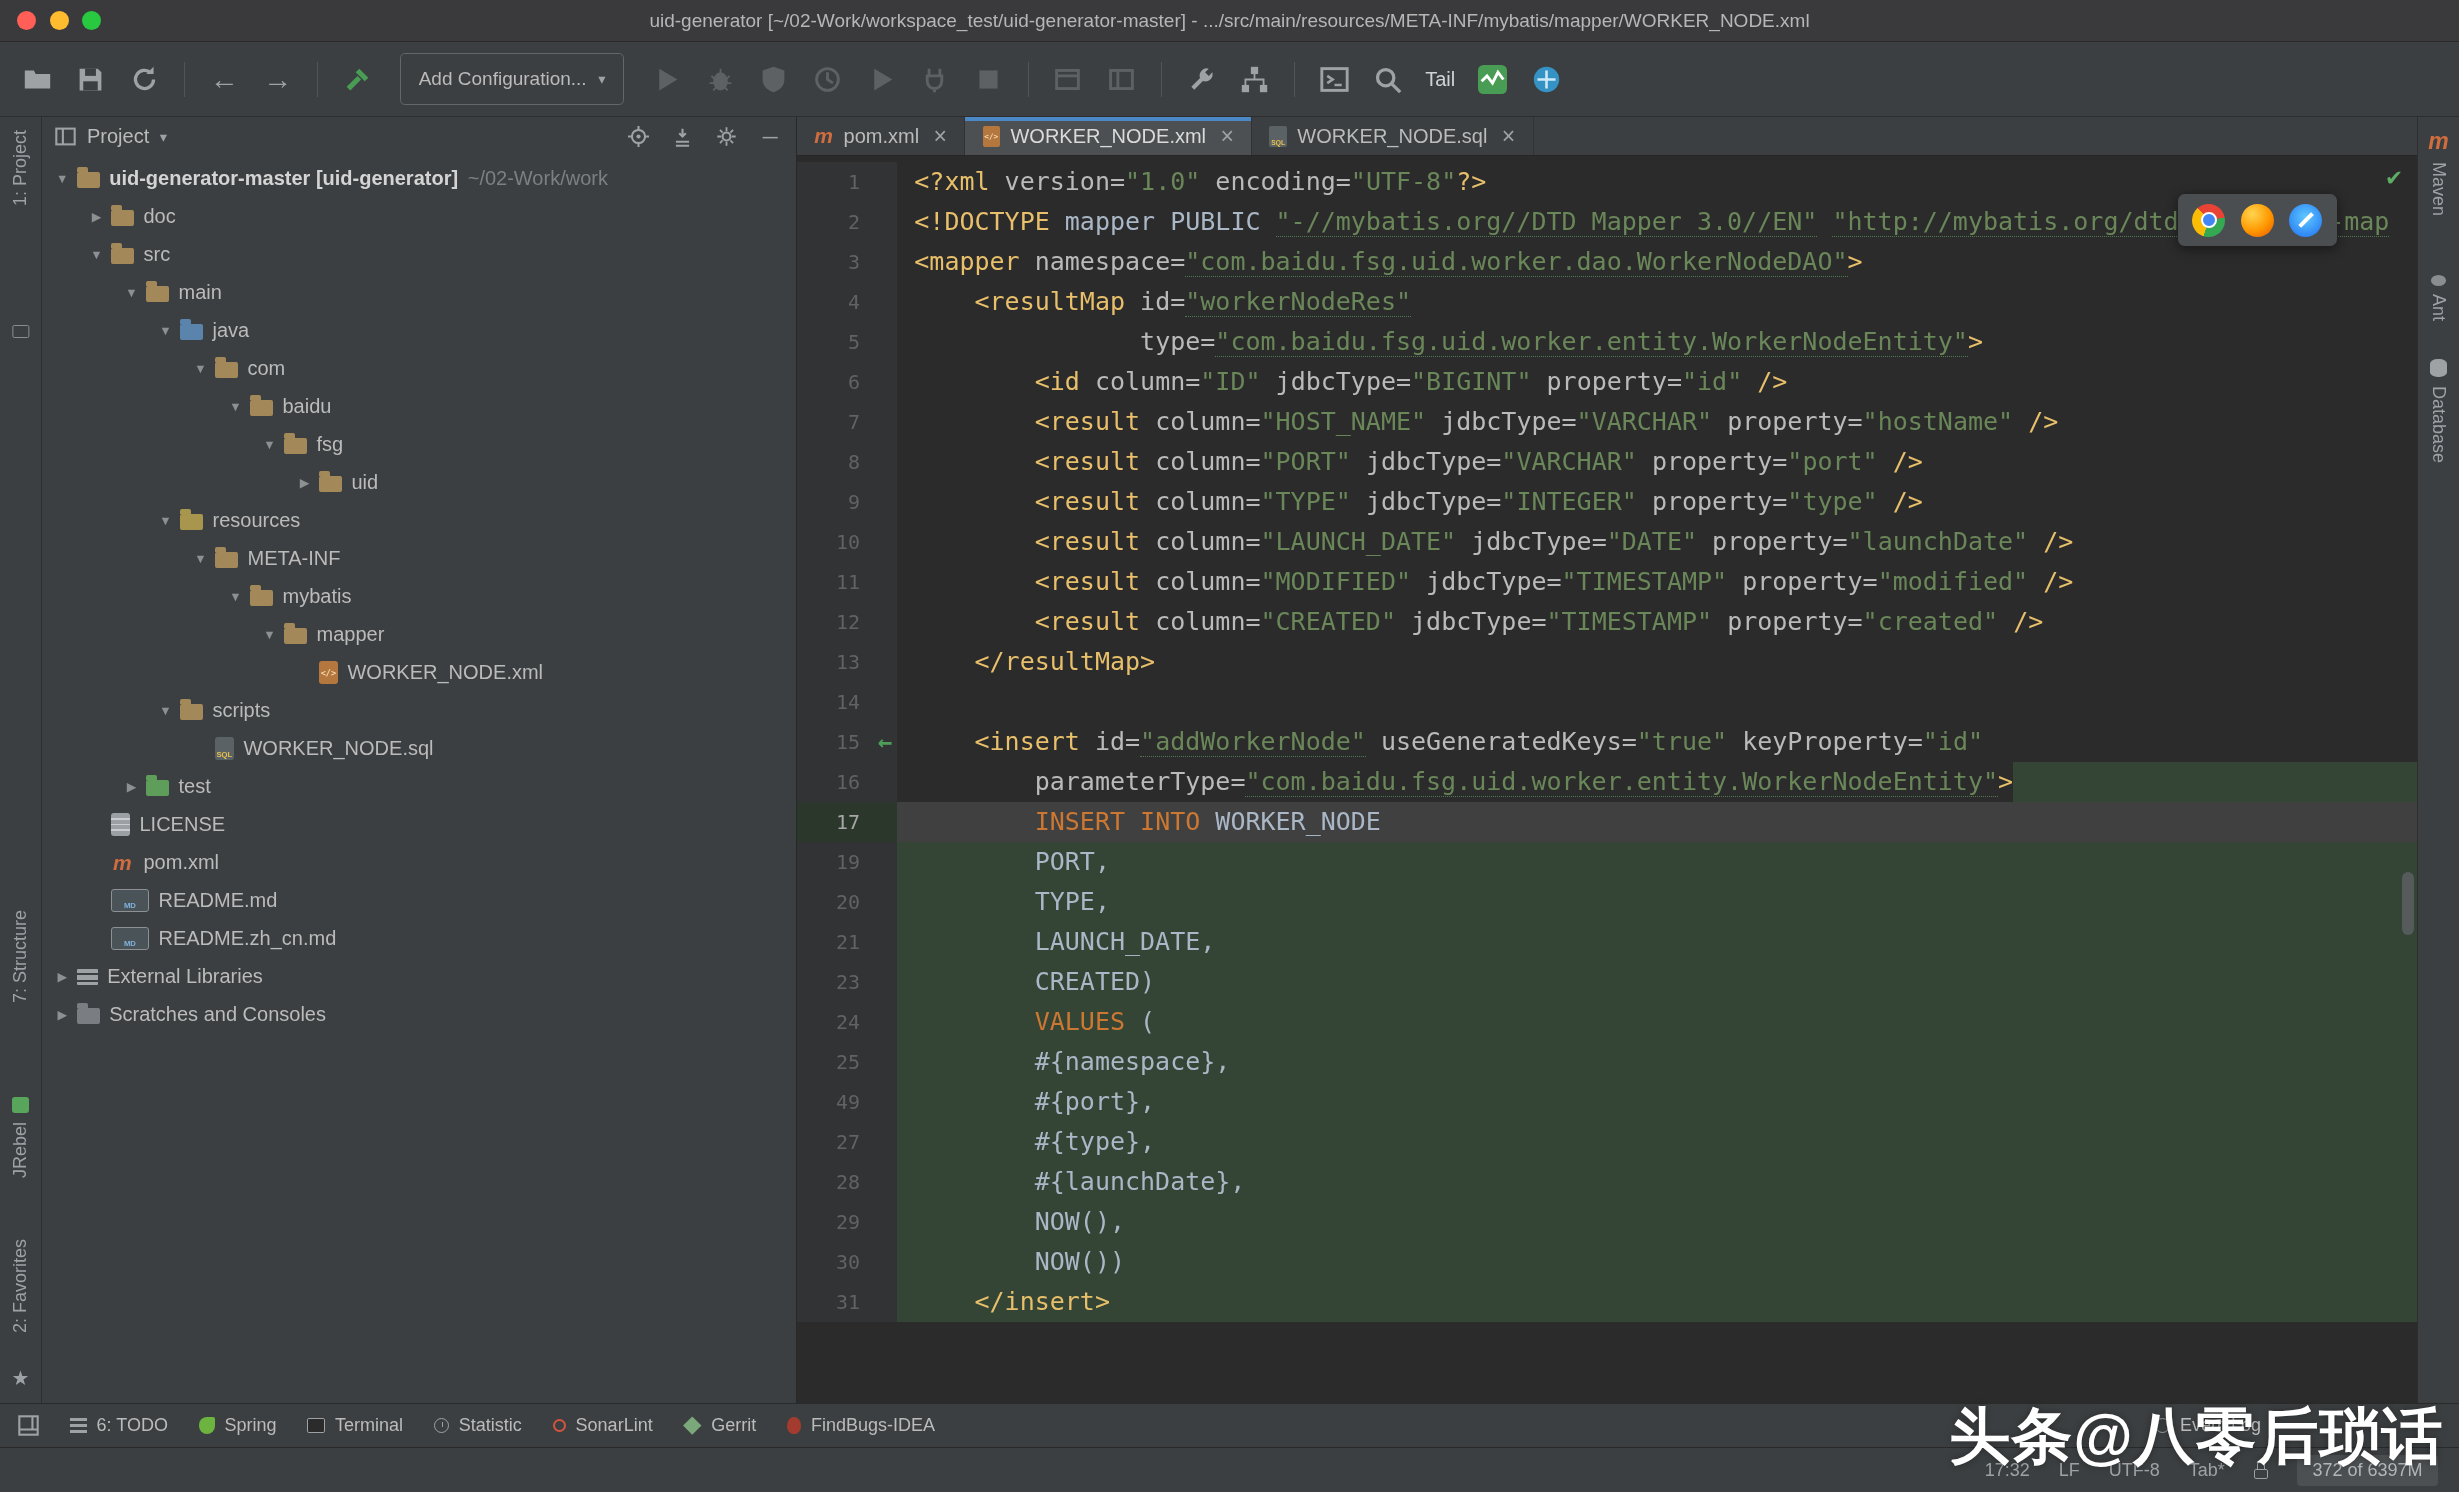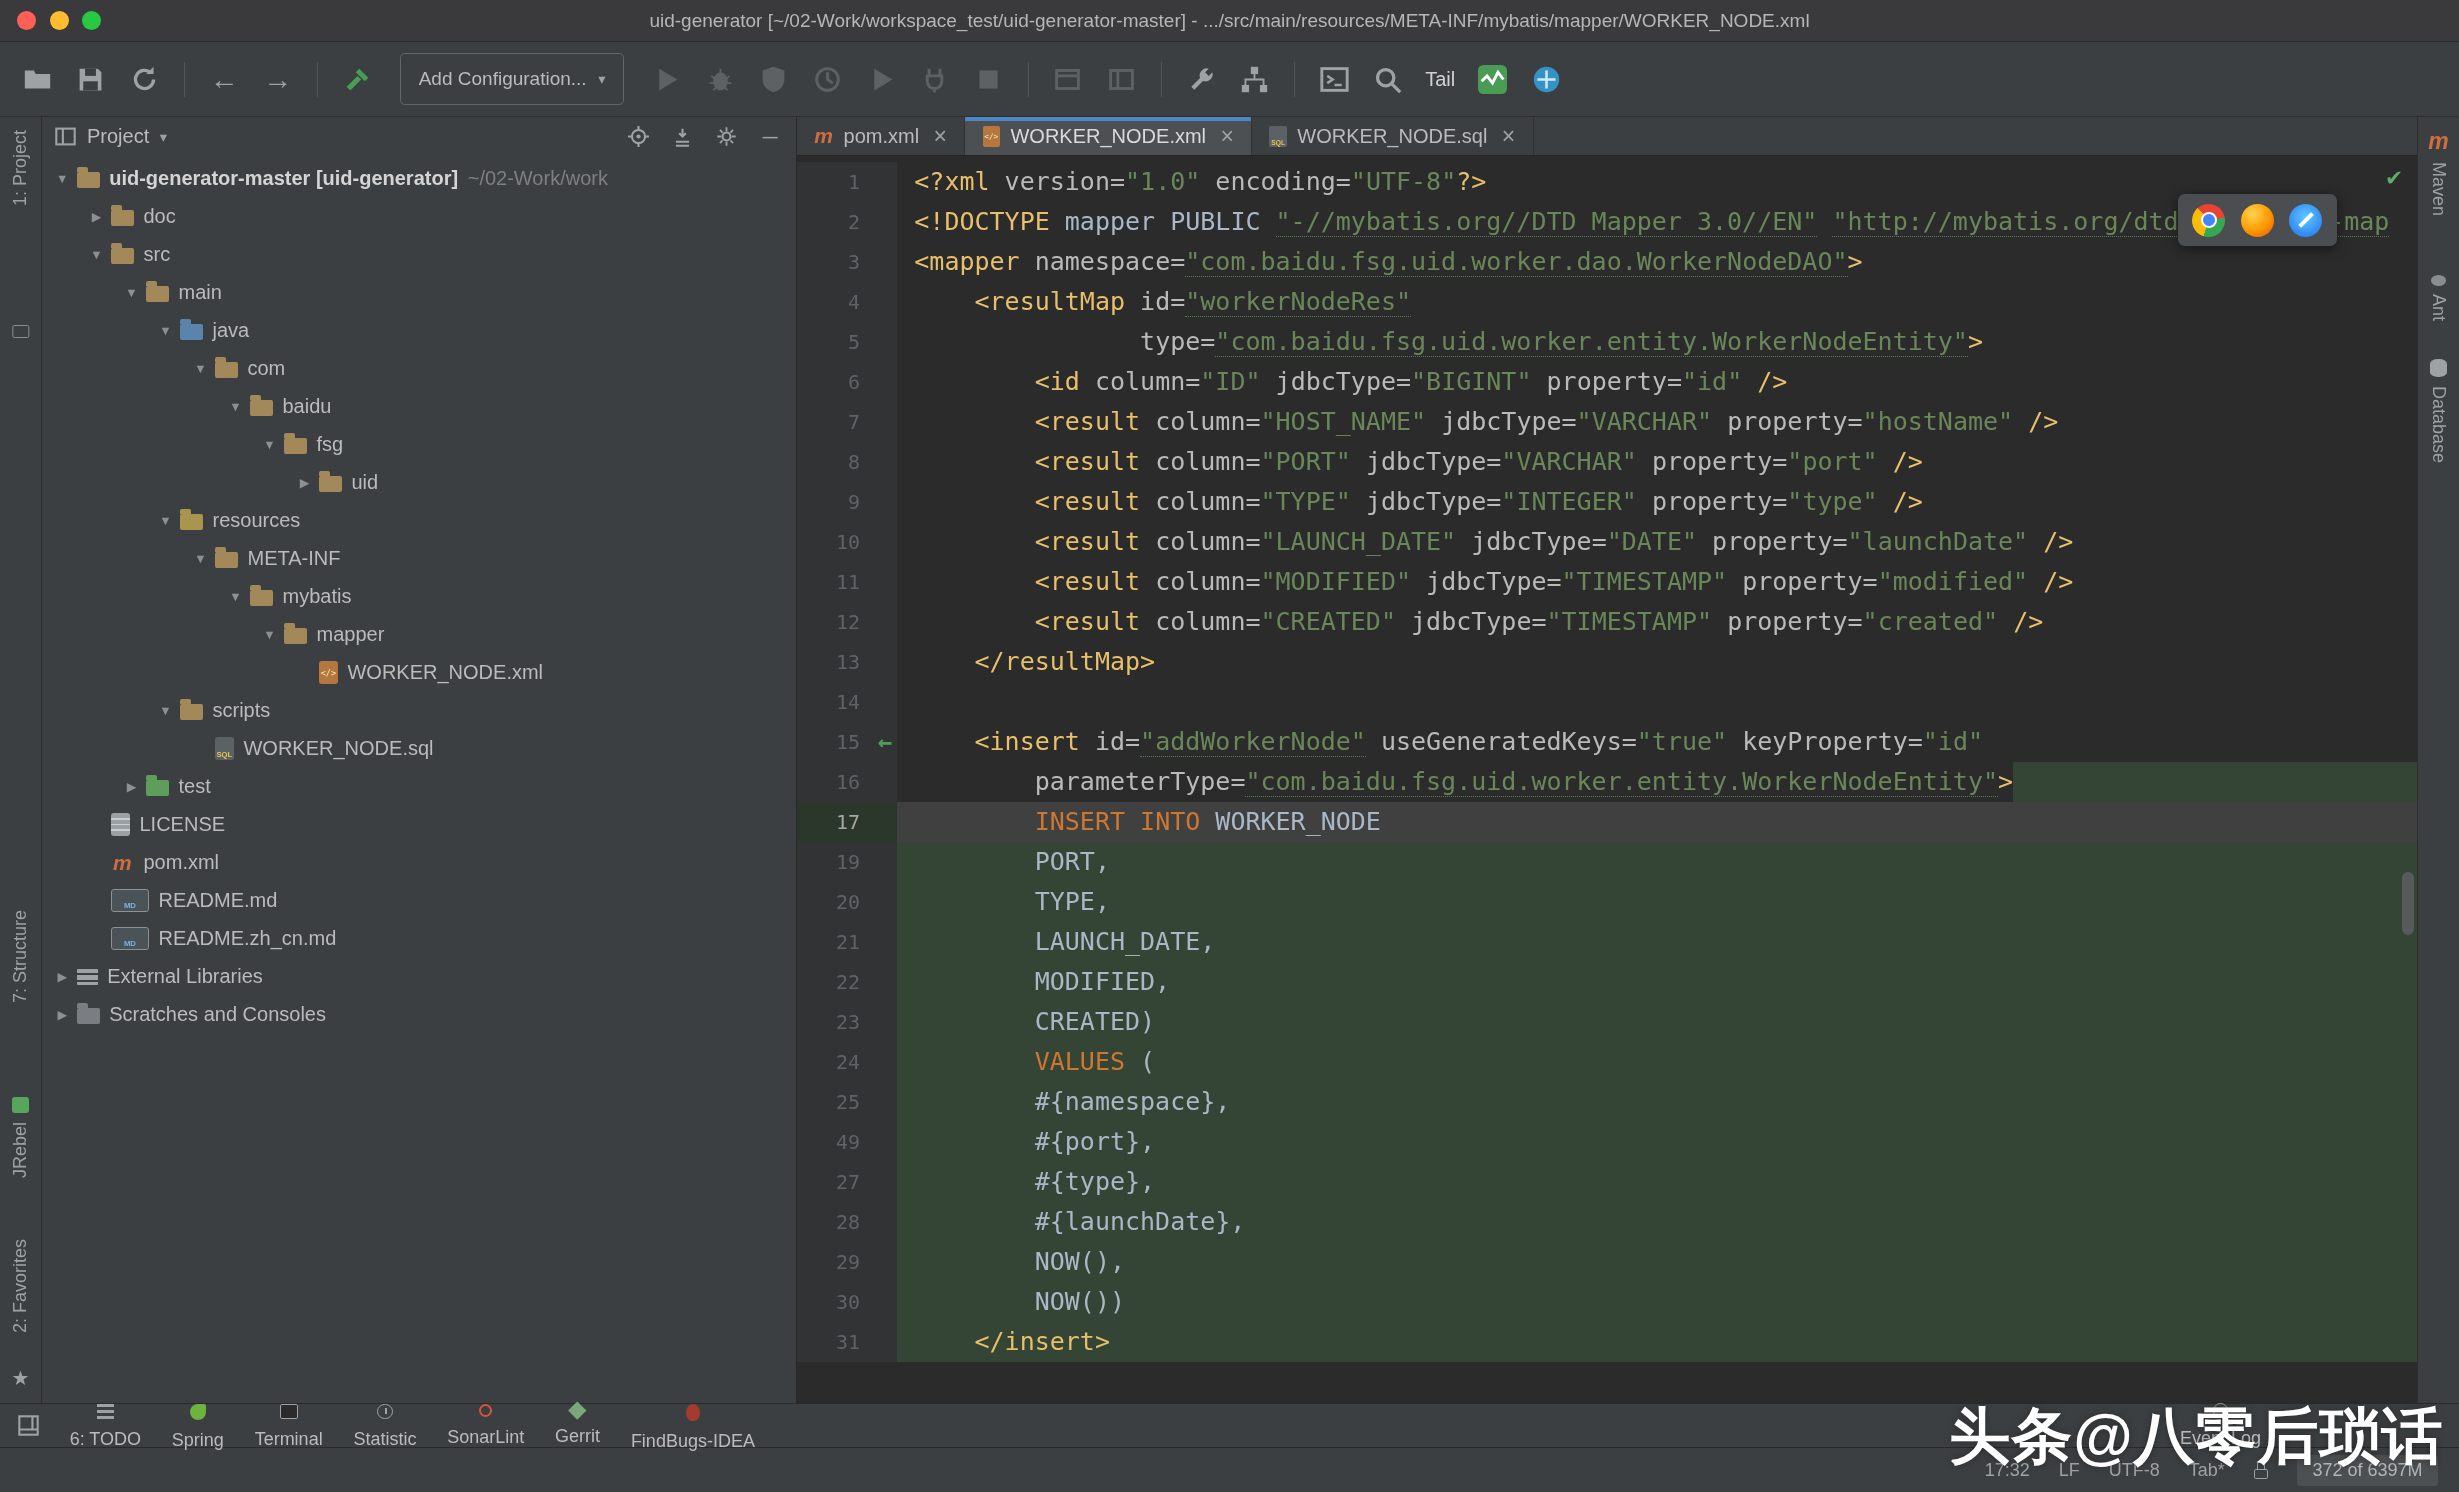--- a/index.html
+++ b/index.html
@@ -105,21 +105,21 @@
   .bicon.chrome{background:conic-gradient(from -40deg,#ea4335 0 33%,#34a853 33% 66%,#fbbc05 66% 100%);}
   .bicon.chrome::after{content:"";position:absolute;inset:8.6px;border-radius:50%;background:#4285f4;border:2.9px solid #fff;}
   .bicon.firefox{background:radial-gradient(circle at 35% 30%,#ffd54f,#ff9800 55%,#e65100);}
   .bicon.safari{background:radial-gradient(circle at 50% 40%,#5ec9ff,#1f6ff2);}
   .bicon.safari::after{content:"";position:absolute;left:50%;top:50%;width:3.8px;height:18px;background:#fff;transform:translate(-50%,-50%) rotate(45deg);}
 
   
   .bottom-buttons{height:44px;background:#3c3f41;border-top:1px solid #2a2a2a;display:flex;align-items:center;flex:none;padding:0 9.6px;position:relative;}
   .corner-btn{width:37px;height:37px;display:flex;align-items:center;justify-content:center;color:#9fa2a5;margin-right:7.7px;}
   .corner-btn svg{width:21px;height:21px;}
-  .bb-item{display:flex;align-items:center;gap:9.6px;color:#bbbbbb;font-size:18px;padding:0 15.4px;height:100%;cursor:default;flex-direction:column;}
+  .bb-item{display:flex;align-items:center;gap:9.6px;color:#bbbbbb;font-size:18px;padding:0 15.4px;height:100%;cursor:default;}
   .bb-right{margin-left:auto;margin-right:173px;display:flex;}
   .bi{flex:none;position:relative;}
   .bi-todo{width:17.3px;height:15.4px;background:linear-gradient(#9fa2a5 0 2.9px,transparent 2.9px 5.8px,#9fa2a5 5.8px 8.6px,transparent 8.6px 12.5px,#9fa2a5 12.5px 15.4px);}
   .bi-spring{width:16.3px;height:16.3px;background:#6db33f;border-radius:50% 1.9px 50% 50%;}
   .bi-terminal{width:18px;height:15.4px;background:#2b2b2b;border:1.9px solid #9fa2a5;border-radius:1.9px;}
   .bi-statistic{width:15.4px;height:15.4px;border:1.9px solid #9fa2a5;border-radius:50%;}
   .bi-statistic::after{content:"";position:absolute;left:6.7px;top:2.9px;width:1.9px;height:5.8px;background:#9fa2a5;}
   .bi-sonarlint{width:13.4px;height:13.4px;border:2.9px solid #d4553e;border-radius:50%;}
   .bi-gerrit{width:12.5px;height:12.5px;background:#7ba87b;transform:rotate(45deg);margin:0 2.9px;}
   .bi-findbugs{width:14.4px;height:17.3px;background:#a33b2f;border-radius:50% 50% 45% 45%;}
@@ -687,26 +687,20 @@
                 <span class="tk-p">        TYPE,</span>
               </span>
             </div>
             <div class="code-line inj">
               <span class="ln">21</span>
               <span class="lc">
                 <span class="tk-p">        LAUNCH_DATE,</span>
               </span>
             </div>
             <div class="code-line inj">
-              <span class="ln">22</span>
-              <span class="lc">
-                <span class="tk-p">        MODIFIED,</span>
-              </span>
-            </div>
-            <div class="code-line inj">
               <span class="ln">23</span>
               <span class="lc">
                 <span class="tk-p">        CREATED)</span>
               </span>
             </div>
             <div class="code-line inj">
               <span class="ln">24</span>
               <span class="lc">
                 <span class="tk-p">        </span>
                 <span class="tk-k">VALUES</span>

